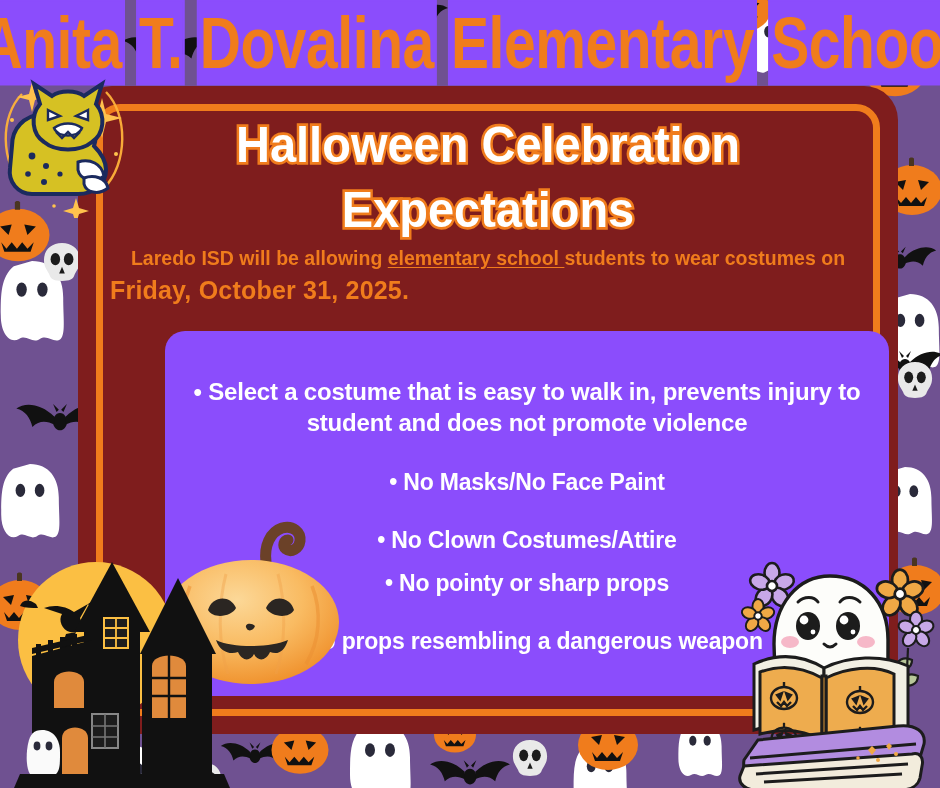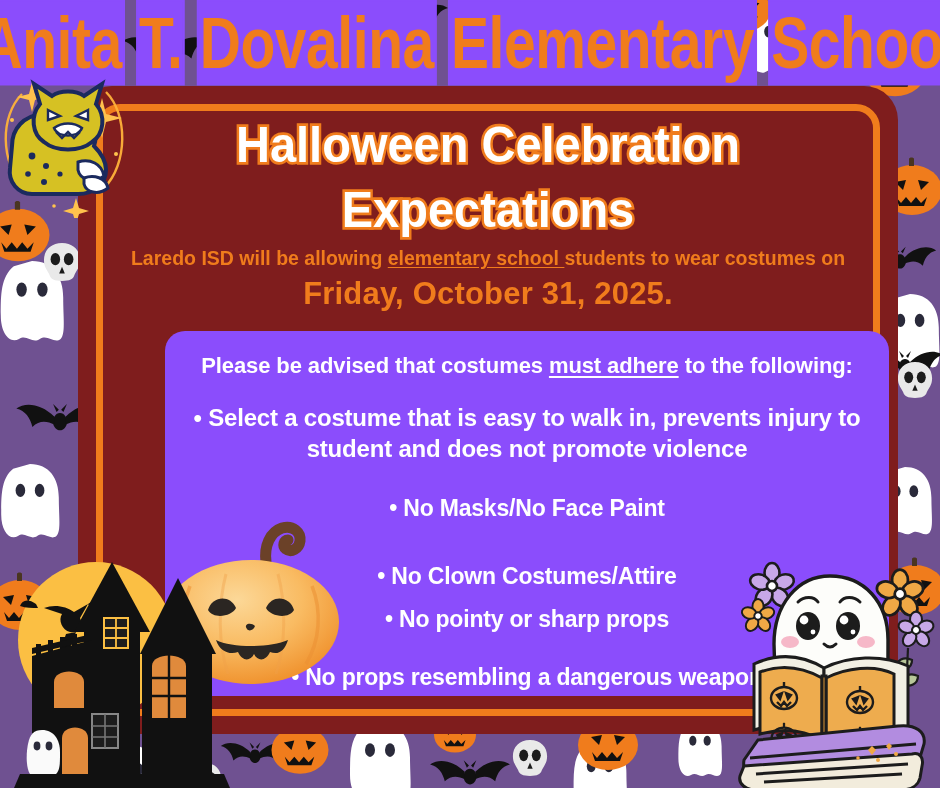--- a/index.html
+++ b/index.html
@@ -67,22 +67,22 @@
   }
 
   .sub-line1{
     text-align:center; margin-top:8px;
     font-family:"Liberation Sans Narrow","Liberation Sans",sans-serif;
     font-size:19.5px; font-weight:bold; color:#f07c1c;
     line-height:1.25; white-space:nowrap;
   }
   .sub-line1 u { text-decoration:underline; text-underline-offset:2px; }
   .sub-line2{
-    text-align:center; margin-top:5px;
-    font-size:31px; font-weight:bold; color:#f07c1c;
+    text-align:left; margin-top:5px;
+    font-size:25px; font-weight:bold; color:#f07c1c;
     letter-spacing:0.2px;
   }
 
   
   .purple-panel{
     position:absolute; left:55px; top:215px; width:724px; height:365px;
     background:#8b4dfc;
     border-radius:20px;
     overflow:hidden;
     z-index:3;
@@ -96,21 +96,21 @@
   }
   .lead-text u { text-decoration:underline; text-underline-offset:3px; }
 
   .bullets{ margin-top:24px; }
   .bullet{
     color:#fff; font-weight:bold; text-align:center;
     letter-spacing:-0.2px;
   }
   .bullet.b0{ font-size:24px; line-height:1.28; padding:0 10px; }
   .bullet.b1{ font-size:23px; margin-top:31px; }
-  .bullet.b2{ font-size:23px; margin-top:41px; }
+  .bullet.b2{ font-size:23px; margin-top:31px; }
   .bullet.b3{ font-size:23px; margin-top:16px; }
   .bullet.b4{ font-size:23px; margin-top:31px; }
 
   
   .art{ position:absolute; pointer-events:none; }
   #mascot-logo{ left:-6px; top:58px; width:148px; height:160px; z-index:50; }
   #pumpkin-art{ left:125px; top:398px; width:182px; height:175px; z-index:6; }
   #haunted-house{ left:-8px; top:548px; width:240px; height:240px; z-index:50; }
   #ghost-book{  left:728px; top:552px; width:214px; height:236px; z-index:50; }
 </style>
@@ -209,21 +209,20 @@
       <div>Expectations</div>
     </div>
 
     <div class="sub-line1"><span>Laredo ISD will be allowing </span><u>elementary school </u><span>students to wear costumes on</span></div>
 
     <div class="sub-line2">Friday, October 31, 2025.</div>
 
     <div class="purple-panel">
       <div class="panel-inner">
 
-        <div class="lead-text"><span>Please be advised that costumes </span><u>must adhere</u><span> to the following:</span></div>
 
         <div class="bullets">
           <div class="bullet b0">
             <span>• Select a costume that is easy to walk in, prevents injury to student</span>
             <span>and does not promote violence</span>
           </div>
           <div class="bullet b1">• No Masks/No Face Paint</div>
           <div class="bullet b2">• No Clown Costumes/Attire</div>
           <div class="bullet b3">• No pointy or sharp props</div>
           <div class="bullet b4">• No props resembling a dangerous weapon</div>

